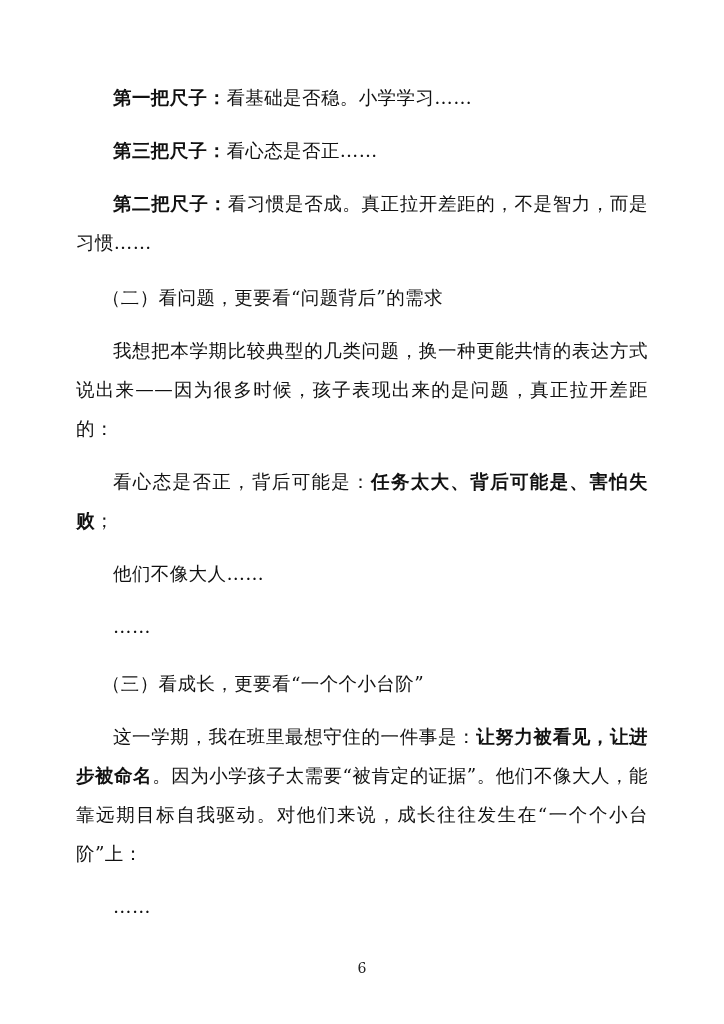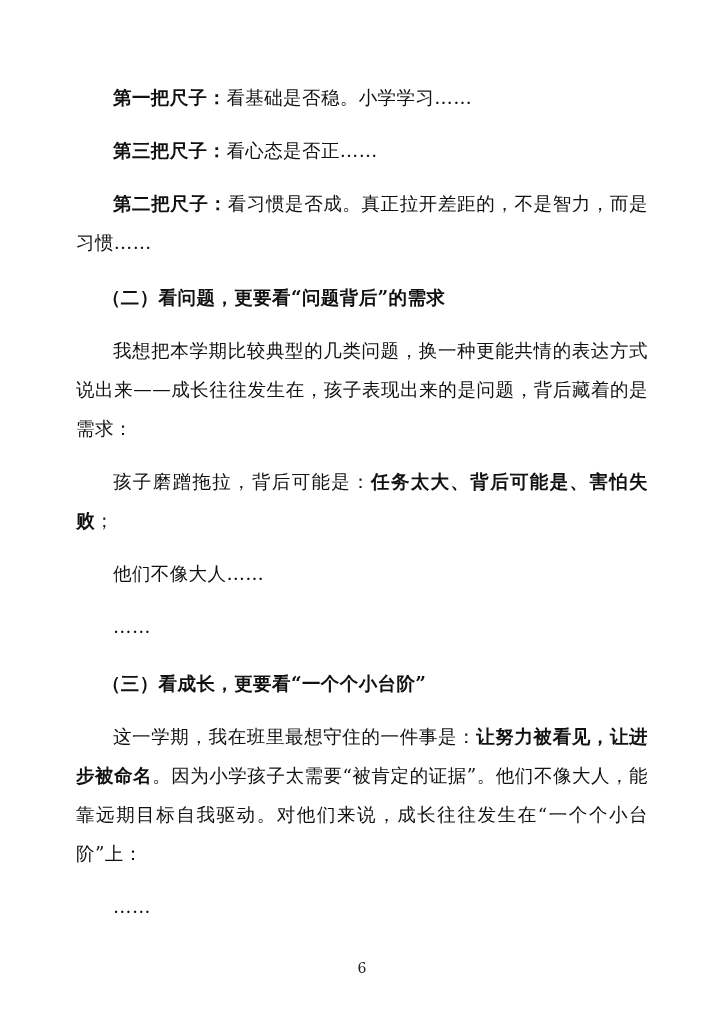--- a/index.html
+++ b/index.html
@@ -35,21 +35,21 @@
   p {
     margin: 0 0 11px 0;
   }
   .indent {
     text-indent: 2em;
   }
   .b {
     font-weight: bold;
   }
   .heading {
-    font-weight: bold;
+    font-weight: normal;
     margin-top: 16px;
     margin-bottom: 14px;
     text-indent: 1.4em;
   }
   .para {
     margin-bottom: 14px;
   }
   .spacer-dots {
     text-indent: 2em;
     margin-bottom: 18px;
@@ -78,24 +78,24 @@
     <p class="para indent">
       <span class="b">第三把尺子：</span><span>看心态是否正……</span>
     </p>
 
     <p class="para indent">
       <span class="b">第二把尺子：</span><span>看习惯是否成。真正拉开差距的，不是智力，而是习惯……</span>
     </p>
 
     <p class="heading">（二）看问题，更要看“问题背后”的需求</p>
 
-    <p class="para indent">我想把本学期比较典型的几类问题，换一种更能共情的表达方式说出来——成长往往发生在，孩子表现出来的是问题，背后藏着的是需求：</p>
+    <p class="para indent">我想把本学期比较典型的几类问题，换一种更能共情的表达方式说出来——因为很多时候，孩子表现出来的是问题，真正拉开差距的：</p>
 
     <p class="para indent">
-      <span>孩子磨蹭拖拉，背后可能是：</span><span class="b">任务太大、背后可能是、害怕失败</span><span>；</span>
+      <span>看心态是否正，背后可能是：</span><span class="b">任务太大、背后可能是、害怕失败</span><span>；</span>
     </p>
 
     <p class="para indent">他们不像大人……</p>
 
     <p class="spacer-dots">……</p>
 
     <p class="heading">（三）看成长，更要看“一个个小台阶”</p>
 
     <p class="para indent">
       <span>这一学期，我在班里最想守住的一件事是：</span><span class="b">让努力被看见，让进步被命名</span><span>。因为小学孩子太需要“被肯定的证据”。他们不像大人，能靠远期目标自我驱动。对他们来说，成长往往发生在“一个个小台阶”上：</span>

